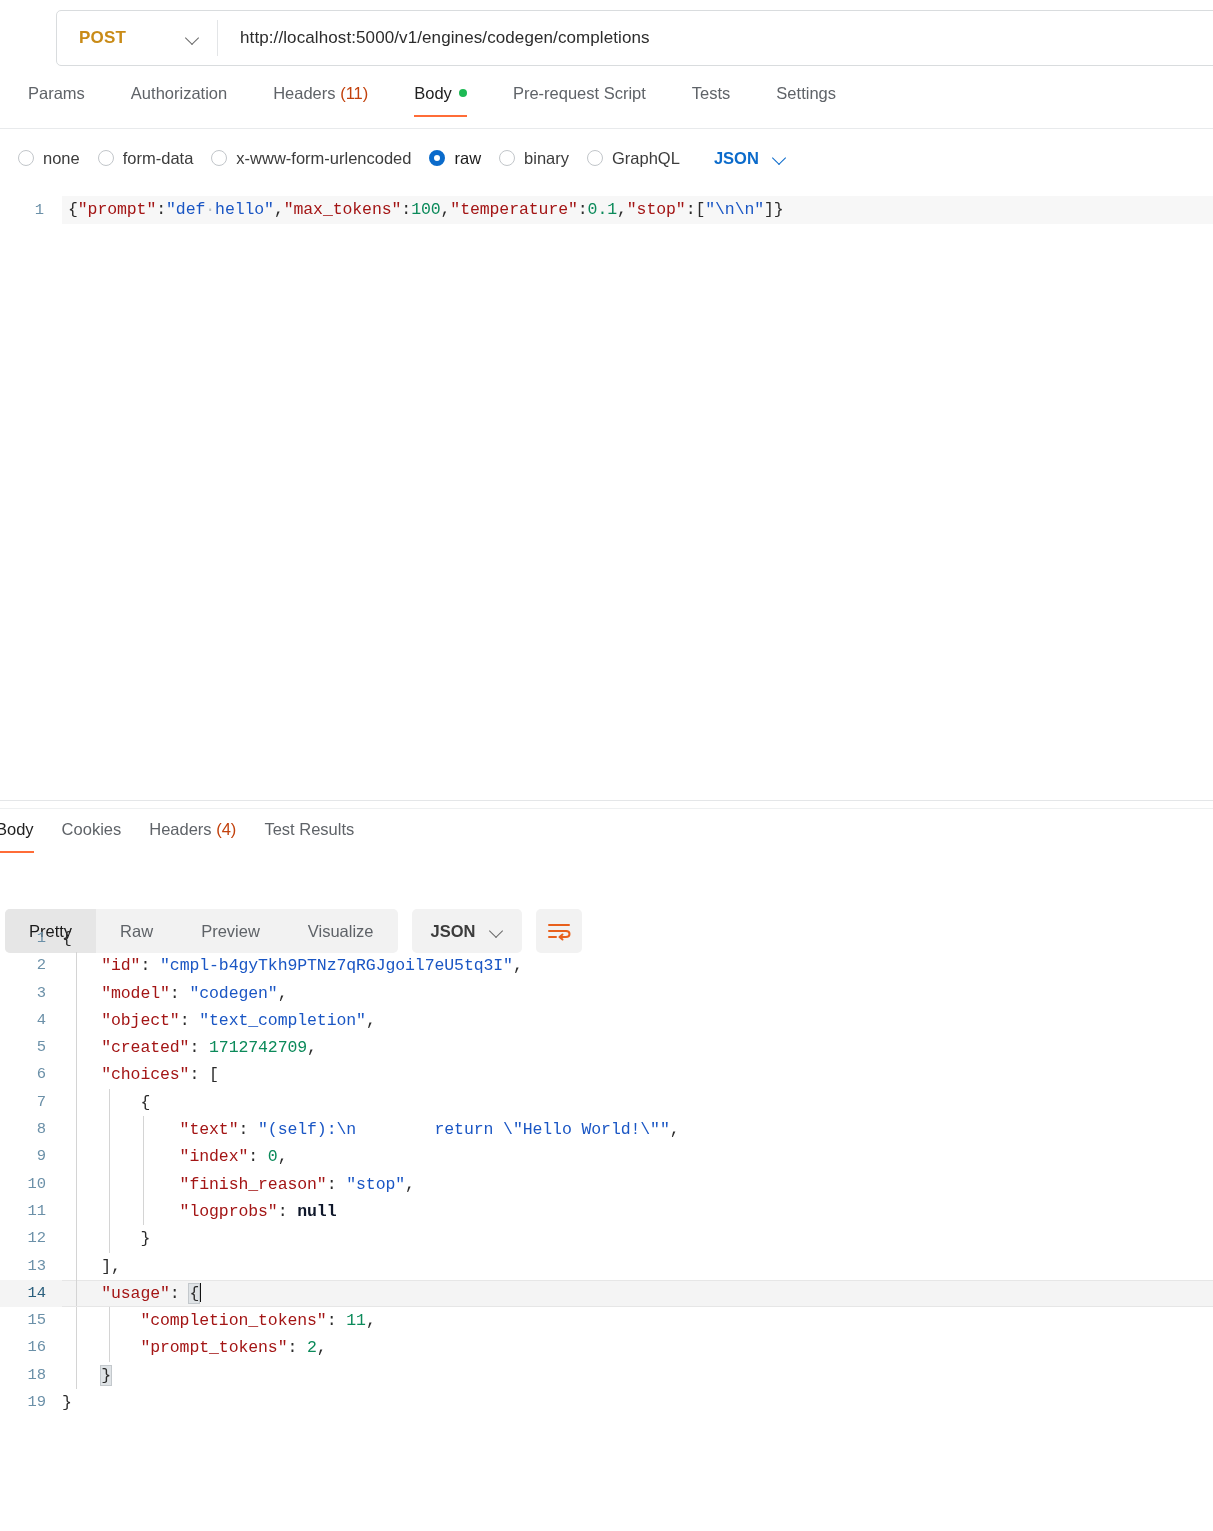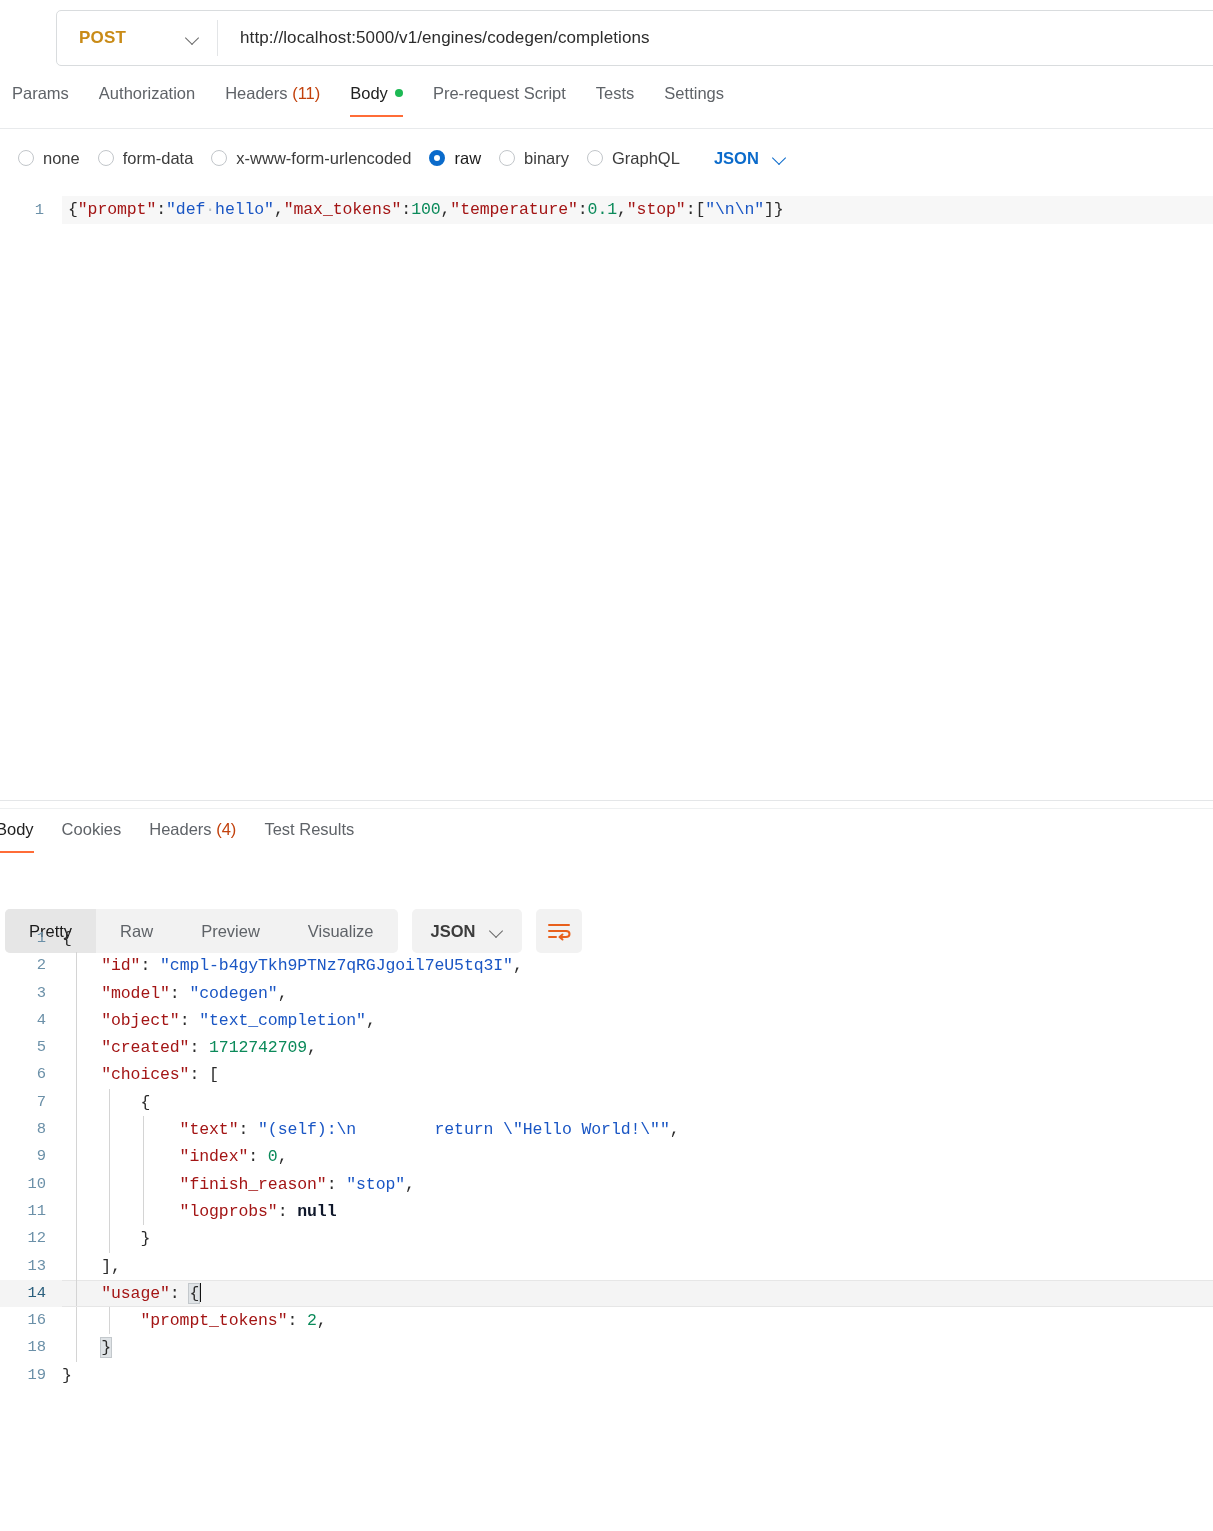--- a/index.html
+++ b/index.html
@@ -36,21 +36,21 @@
   .url-input {
     flex: 1; height: 54px; border: 0; outline: none; background: transparent;
     font-family: "Liberation Sans", sans-serif; font-size: 17px; color: #2c2c2c;
     padding-left: 22px; letter-spacing: .1px;
   }
 
   
   .req-tabs { position: absolute; left: 0; top: 82px; width: 1213px; height: 46px; display: flex; align-items: flex-start; }
   .req-tab {
     position: relative; padding: 2px 15px 14px 15px; font-size: 16.5px; color: #5f6368;
-    cursor: pointer; white-space: nowrap;
+    cursor: pointer; white-space: nowrap; margin-left: 16px;
   }
   .req-tab.first { padding-left: 12px; }
   .req-tab.active { color: #212121; }
   .req-tab.active::after {
     content: ""; position: absolute; left: 15px; right: 15px; bottom: 0; height: 2.5px; background: #ff6c37;
   }
   .count-green { color: #c2410c; }
   .dot-green { display: inline-block; width: 8px; height: 8px; border-radius: 50%; background: #1db954; margin-left: 7px; vertical-align: 2px; }
   .tabs-rule { position: absolute; left: 0; top: 128px; width: 1213px; height: 1px; background: #e8eaec; }
 
@@ -313,20 +313,24 @@
     </div>
     <div class="resp-row">
       <div class="rgut">13</div>
       <div class="rcode"><span class="guide g1"></span><span class="tk-pun">    ],</span></div>
     </div>
     <div class="resp-row highlight">
       <div class="rgut">14</div>
       <div class="rcode"><span class="guide g1"></span><span class="tk-key">    "usage"</span><span class="tk-pun">: </span><span class="tk-pun brk-hl">{</span><span class="caret"></span></div>
     </div>
     <div class="resp-row">
+      <div class="rgut">15</div>
+      <div class="rcode"><span class="guide g1"></span><span class="guide g2"></span><span class="tk-key">        "completion_tokens"</span><span class="tk-pun">: </span><span class="tk-num">11</span><span class="tk-pun">,</span></div>
+    </div>
+    <div class="resp-row">
       <div class="rgut">16</div>
       <div class="rcode"><span class="guide g1"></span><span class="guide g2"></span><span class="tk-key">        "prompt_tokens"</span><span class="tk-pun">: </span><span class="tk-num">2</span><span class="tk-pun">,</span></div>
     </div>
     <div class="resp-row">
       <div class="rgut">18</div>
       <div class="rcode"><span class="guide g1"></span><span class="tk-pun">    </span><span class="tk-pun brk-hl">}</span></div>
     </div>
     <div class="resp-row">
       <div class="rgut">19</div>
       <div class="rcode"><span class="tk-pun">}</span></div>

